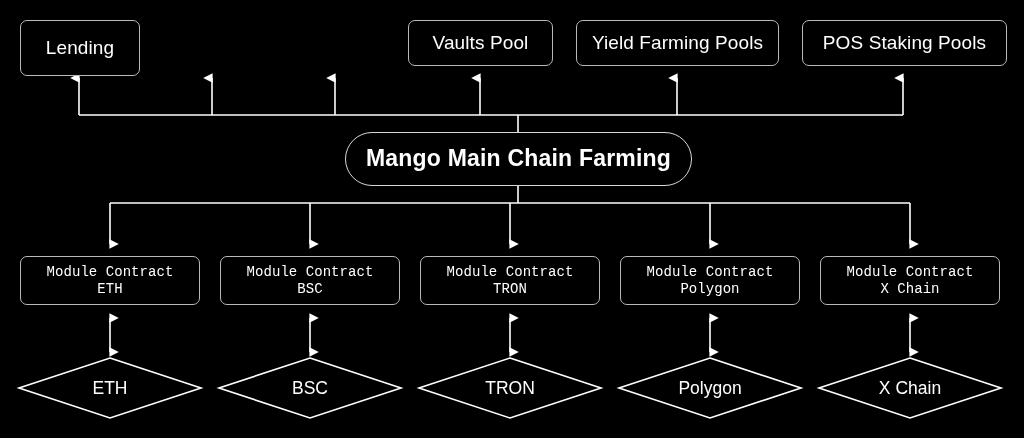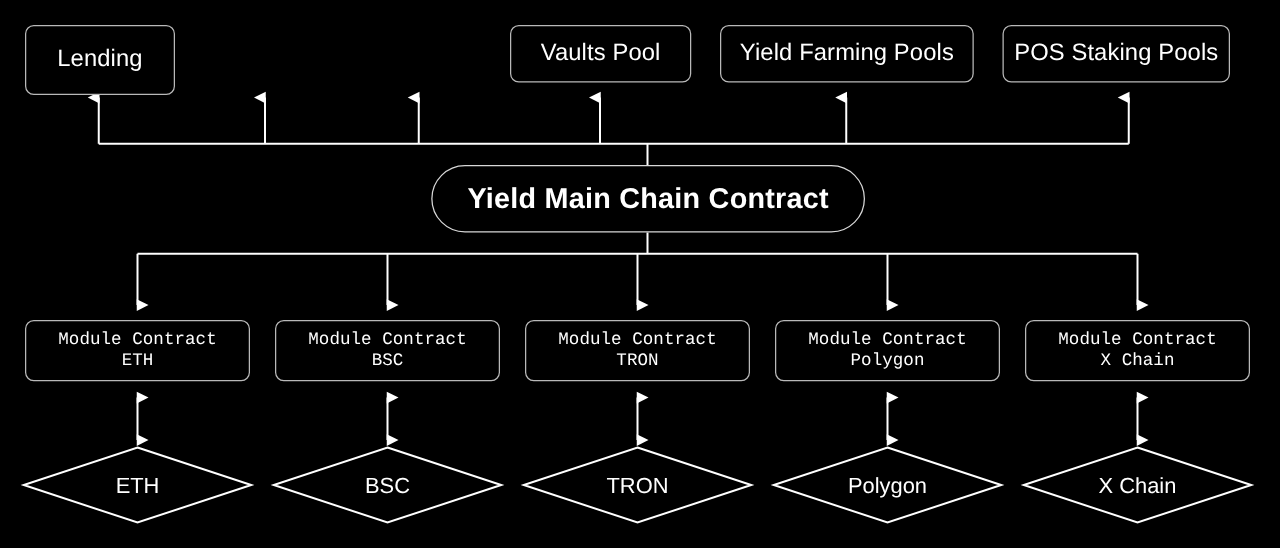--- a/index.html
+++ b/index.html
@@ -137,26 +137,26 @@
 
   <div class="node top-node" style="left: 20px; top: 20px; width: 120px; height: 56px;">
     <span>Lending</span>
   </div>
   <div class="node top-node" style="left: 576px; top: 20px; width: 203px; height: 46px;">
     <span>Yield Farming Pools</span>
   </div>
   <div class="node top-node" style="left: 408px; top: 20px; width: 145px; height: 46px;">
     <span>Vaults Pool</span>
   </div>
-  <div class="node top-node" style="left: 802px; top: 20px; width: 182px; height: 46px;">
+  <div class="node top-node" style="left: 802px; top: 20px; width: 205px; height: 46px;">
     <span>POS Staking Pools</span>
   </div>
 
   <div class="node main-node" style="left: 345px; top: 132px; width: 347px; height: 54px;">
-    <span>Yield Main Chain Contract</span>
+    <span>Mango Main Chain Farming</span>
   </div>
 
   <div class="node module-node" style="left: 20px; top: 256px; width: 180px; height: 49px;">
     <span>Module Contract
 ETH</span>
   </div>
   <div class="node module-node" style="left: 220px; top: 256px; width: 180px; height: 49px;">
     <span>Module Contract
 BSC</span>
   </div>

